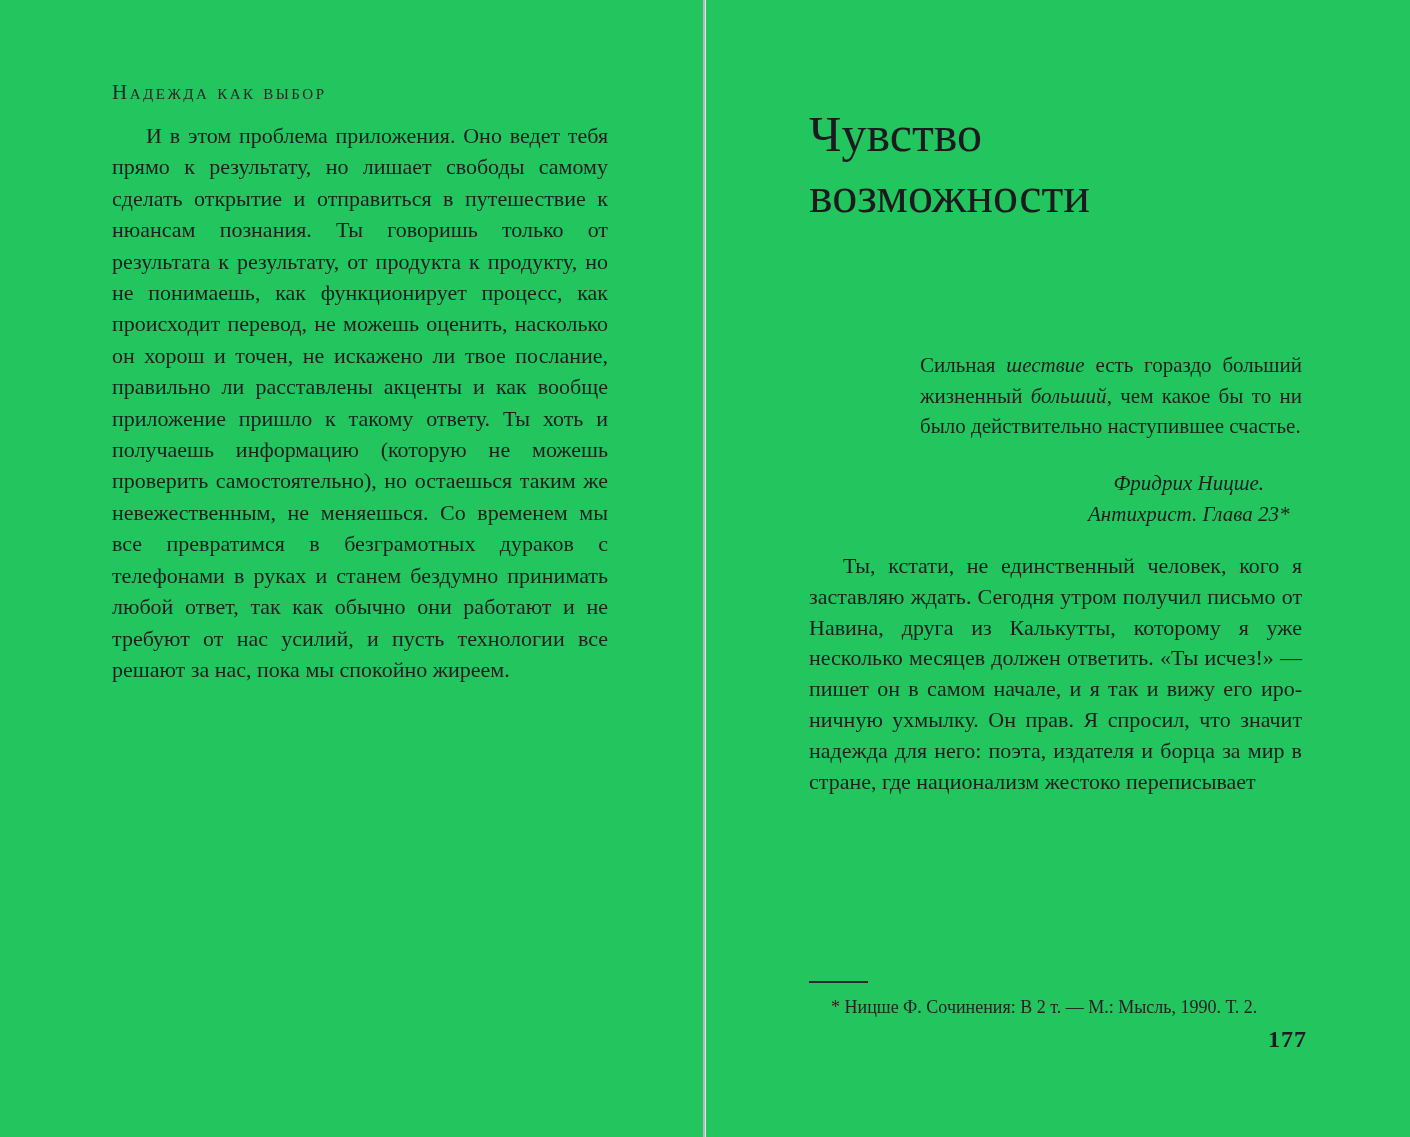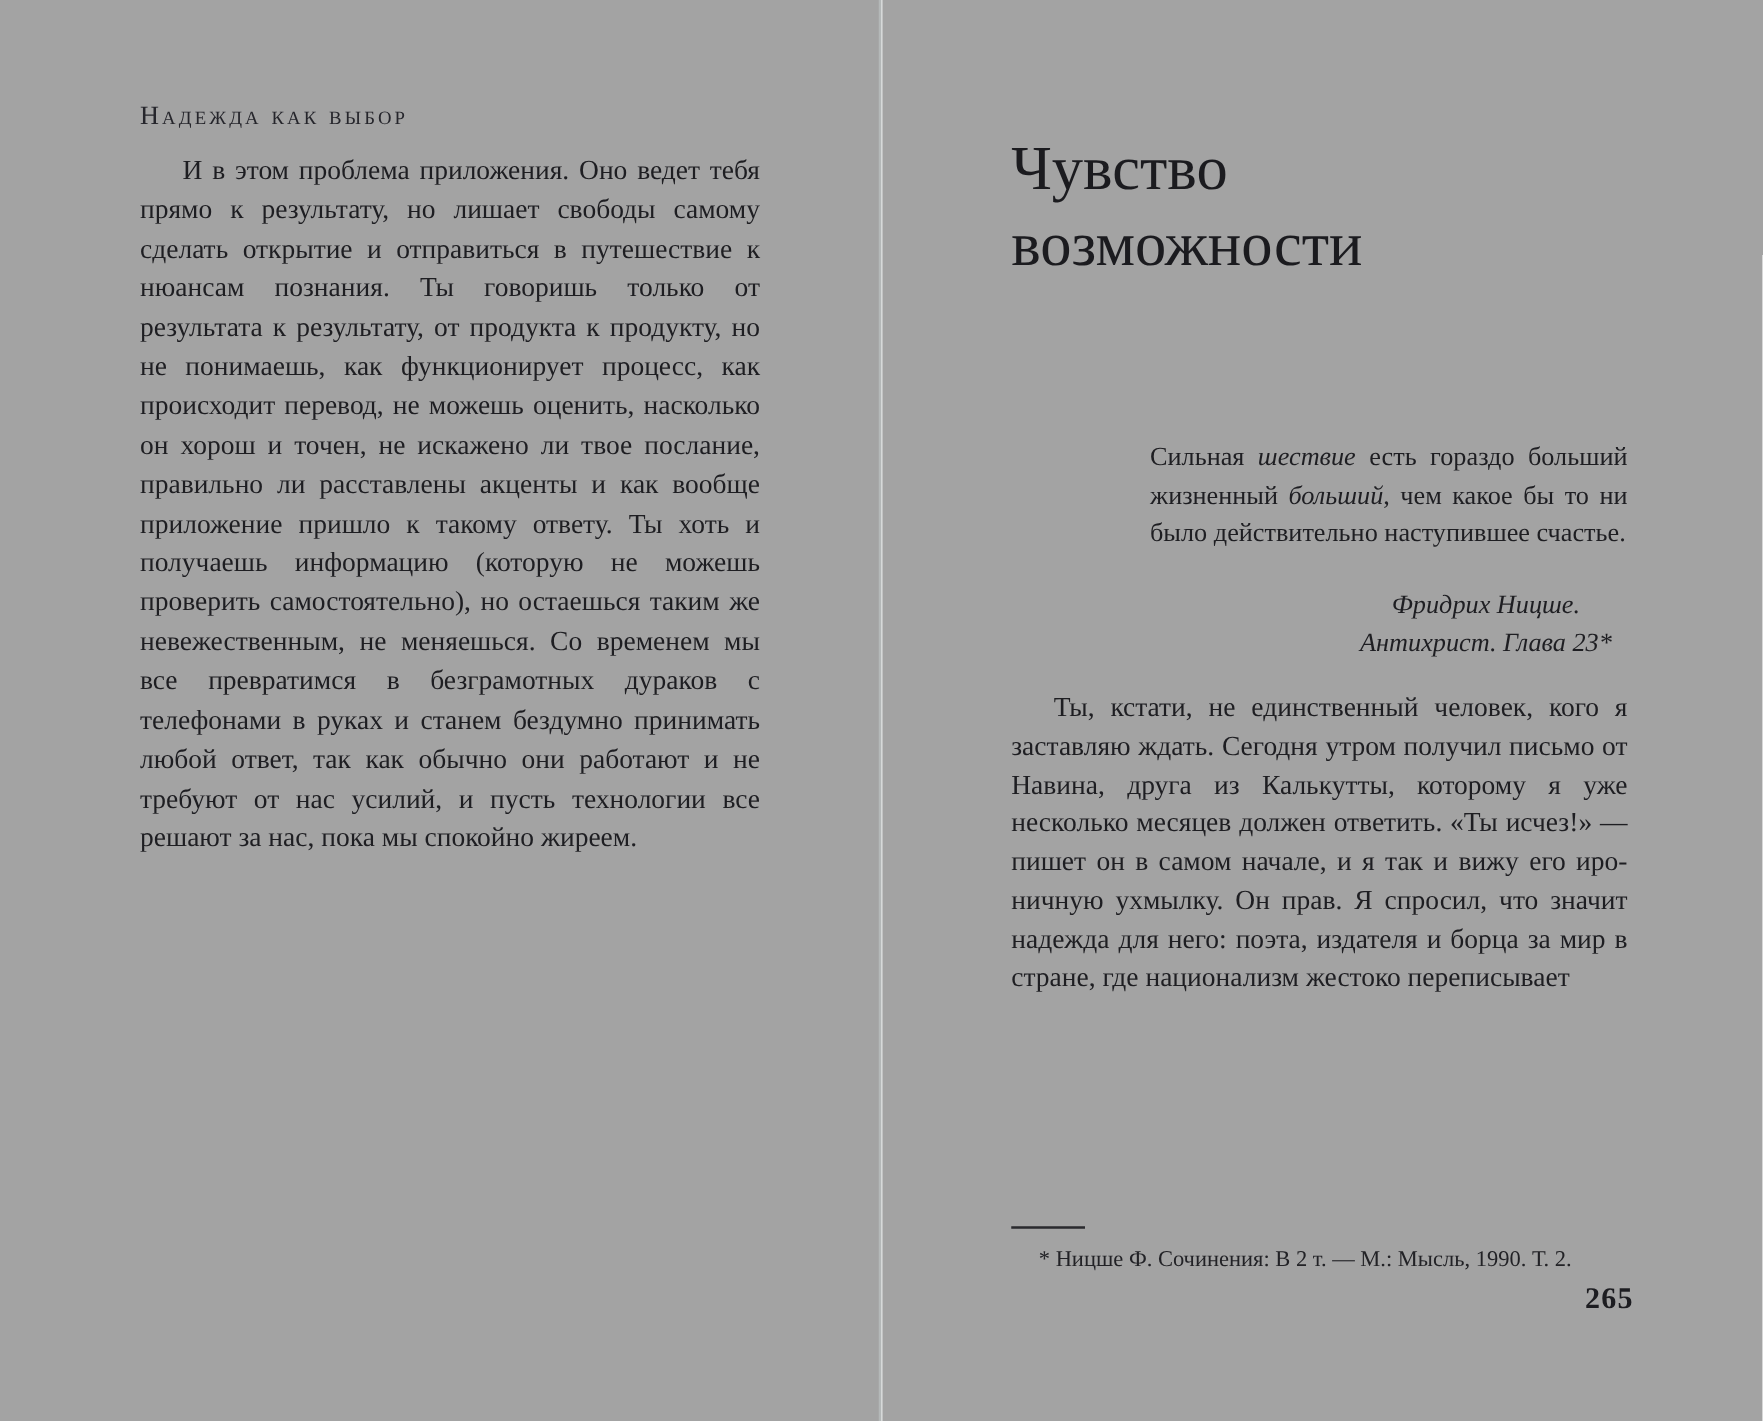--- a/index.html
+++ b/index.html
@@ -4,21 +4,21 @@
 <style>
   html, body {
     margin: 0;
     padding: 0;
     background: #ffffff;
   }
   .spread {
     position: relative;
     width: 1410px;
     height: 1137px;
-    background: #a3a3a3;
+    background: #22c55e;
     font-family: "Liberation Serif", "DejaVu Serif", serif;
     color: #1e1e22;
     overflow: hidden;
   }
   .gutter {
     position: absolute;
     left: 703px;
     top: 0;
     width: 2px;
     height: 1137px;
@@ -146,16 +146,16 @@
       <div>Антихрист. Глава 23*</div>
     </div>
 
     <div class="right-body">
       <p>Ты, кстати, не единственный человек, кого я заставляю ждать. Сегодня утром получил письмо от Навина, друга из Калькутты, которому я уже несколько месяцев должен ответить. «Ты исчез!» — пишет он в самом начале, и я так и вижу его иро­ничную ухмылку. Он прав. Я спросил, что значит надежда для него: поэта, издателя и борца за мир в стране, где национализм жестоко переписывает</p>
     </div>
 
     <div class="footnote-rule"></div>
     <p class="footnote-text">* Ницше Ф. Сочинения: В 2 т. — М.: Мысль, 1990. Т. 2.</p>
 
-    <div class="page-number">265</div>
+    <div class="page-number">177</div>
   </div>
 
 </div>
 
 </body></html>

